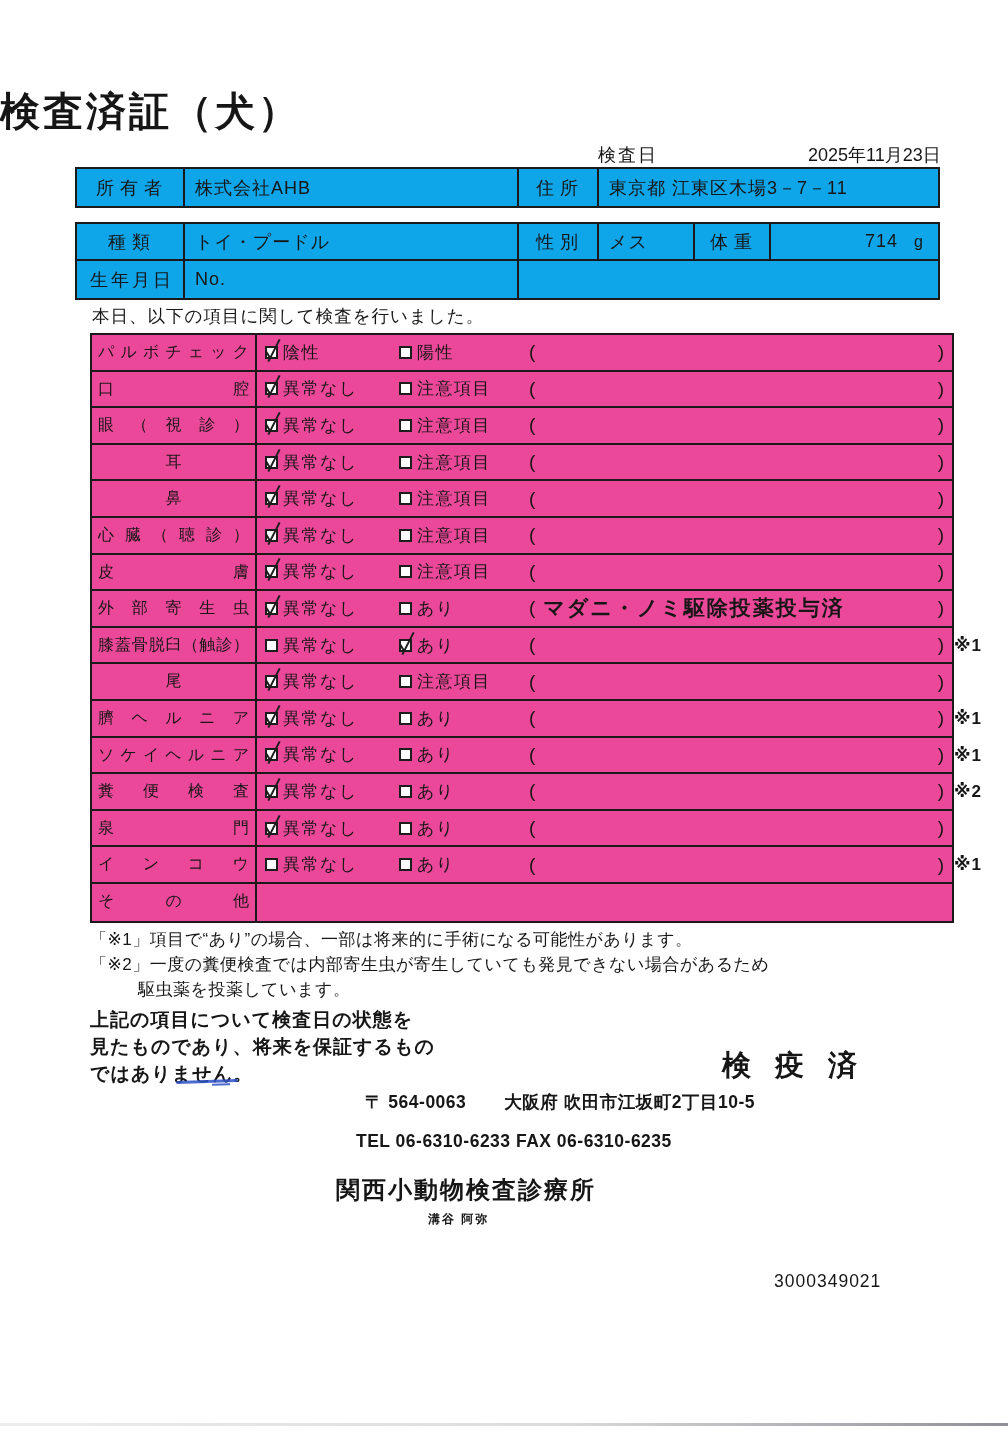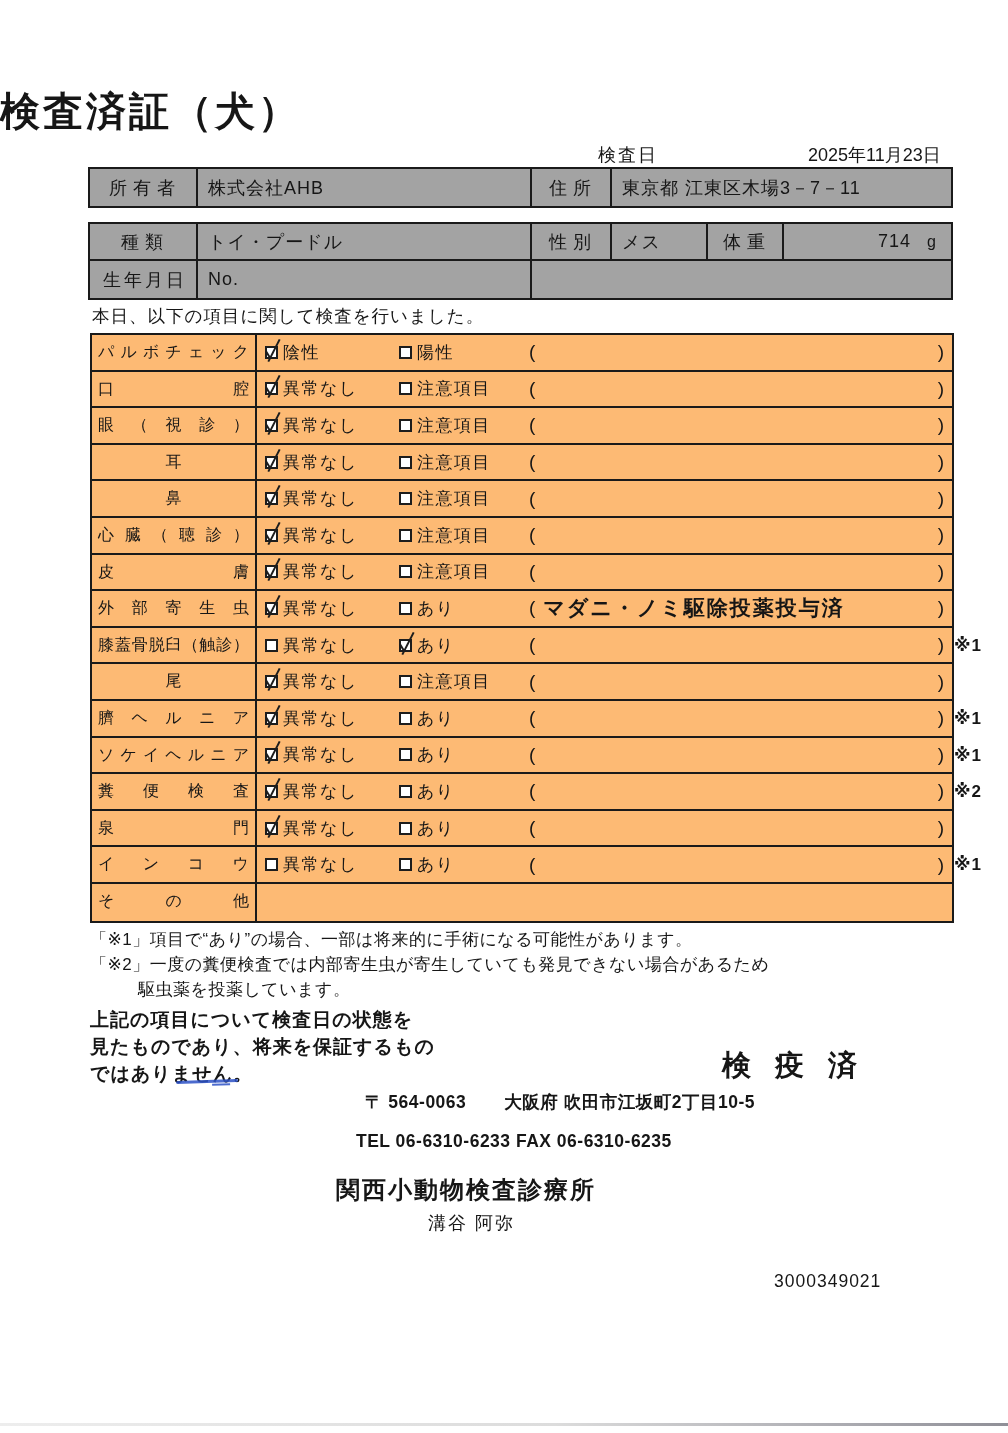--- a/index.html
+++ b/index.html
@@ -14,37 +14,37 @@
   .title {
     position:absolute; top:84px; left:0; width:100%;
     text-align:left; font-size:40px; font-weight:700; letter-spacing:3px;
   }
 
   .exam-date { position:absolute; top:143px; left:598px; font-size:18px; }
   .exam-date .lab { letter-spacing:2px; }
   .exam-date .val { position:absolute; left:210px; top:0; white-space:nowrap; }
 
   
-  .tbl { position:absolute; left:88px; display:grid; border:2px solid #1a1a1a; background:#a3a3a3; }
+  .tbl { position:absolute; left:75px; display:grid; border:2px solid #1a1a1a; background:#0ea5e9; }
   .cell { border-right:2px solid #1a1a1a; display:flex; align-items:center; height:37px; font-size:18px; overflow:hidden; white-space:nowrap; }
   .cell.lastcol { border-right:none; }
   .cell.lbl { justify-content:center; letter-spacing:6px; padding-left:4px; }
   .cell.val { padding-left:10px; letter-spacing:1px; }
 
   .tblA { top:167px; width:865px; grid-template-columns:108px 334px 80px 339px; }
   .tblB { top:222px; width:865px; grid-template-columns:108px 334px 80px 96px 76px 167px; }
   .tblB .cell.r1 { border-bottom:2px solid #1a1a1a;text-align:right; }
   .tblB .span3 { grid-column: span 3; }
   .weight-cell { justify-content:flex-end; padding-right:14px; gap:16px; }
   .weight-cell .unit { font-size:16px; }
 
   .intro { position:absolute; top:304px; left:92px; font-size:17.5px; letter-spacing:1px; font-weight:500; }
 
   
-  .tblC { position:absolute; top:333px; left:90px; width:864px; border:2px solid #1a1a1a; background:#fdba74; }
+  .tblC { position:absolute; top:333px; left:90px; width:864px; border:2px solid #1a1a1a; background:#ec4899; }
   .c-row { position:relative; display:grid; grid-template-columns:165px 1fr; height:36.6px; border-bottom:2px solid #1a1a1a; }
   .c-row:last-child { border-bottom:none; }
   .item {
     border-right:2px solid #1a1a1a; font-size:16px; padding:0 6px;
     line-height:33px; text-align:justify; text-align-last:justify; overflow:hidden; white-space:nowrap;
   }
   .item.single { text-align:center; text-align-last:center; }
   .content { display:flex; align-items:center; padding-left:8px; }
   .chk { display:flex; align-items:center; font-size:17px; letter-spacing:1.5px; white-space:nowrap; }
   .chk1 { width:134px; }
@@ -66,21 +66,21 @@
   .footnotes { position:absolute; top:927px; left:90px; font-size:17px; line-height:25px; letter-spacing:0.5px; font-weight:500; }
   .footnotes .indent { padding-left:48px; }
 
   .disclaimer { position:absolute; top:1006px; left:90px; font-size:19px; line-height:27px; font-weight:700; letter-spacing:1px; }
 
   .stamp { position:absolute; top:1046px; left:722px; font-size:29px; letter-spacing:8px; font-weight:600; }
 
   .postal-line { position:absolute; top:1090px; left:338px; font-size:17.5px; font-weight:600; display:flex; gap:38px; letter-spacing:0.5px;margin-left:27px; }
   .tel-line { position:absolute; top:1131px; left:356px; font-size:17.5px; font-weight:600; letter-spacing:0.5px; }
   .clinic { position:absolute; top:1174px; left:336px; font-size:24px; font-weight:600; letter-spacing:2px; }
-  .signer { position:absolute; top:1211px; left:428px; font-size:18px; font-weight:400; letter-spacing:2px; }
+  .signer { position:absolute; top:1211px; left:428px; font-size:12px; font-weight:700; letter-spacing:2px; }
   .serial { position:absolute; top:1251px; left:774px; font-size:17.5px; letter-spacing:1px;margin-top:20px; }
 
   .ink-artifact { position:absolute; top:1080px; left:176px; width:62px; height:3px; background:#2d52c6; transform:rotate(-2deg); border-radius:2px; opacity:0.85; }
   .ink-artifact::after { content:""; position:absolute; left:36px; top:4px; width:18px; height:2px; background:#2d52c6; }
   .scan-edge { position:absolute; top:1423px; left:0; width:100%; height:3px;
     background:linear-gradient(90deg,#ededed 0%,#dcdcdc 55%,#a9a9af 85%,#8f8f97 100%); }
 </style>
 </head>
 <body>
 

